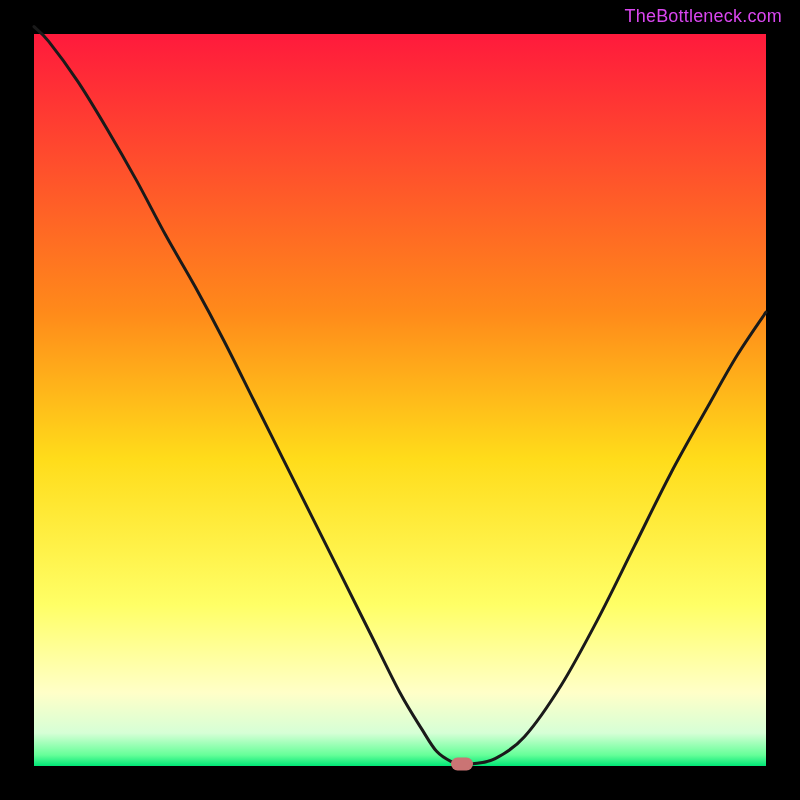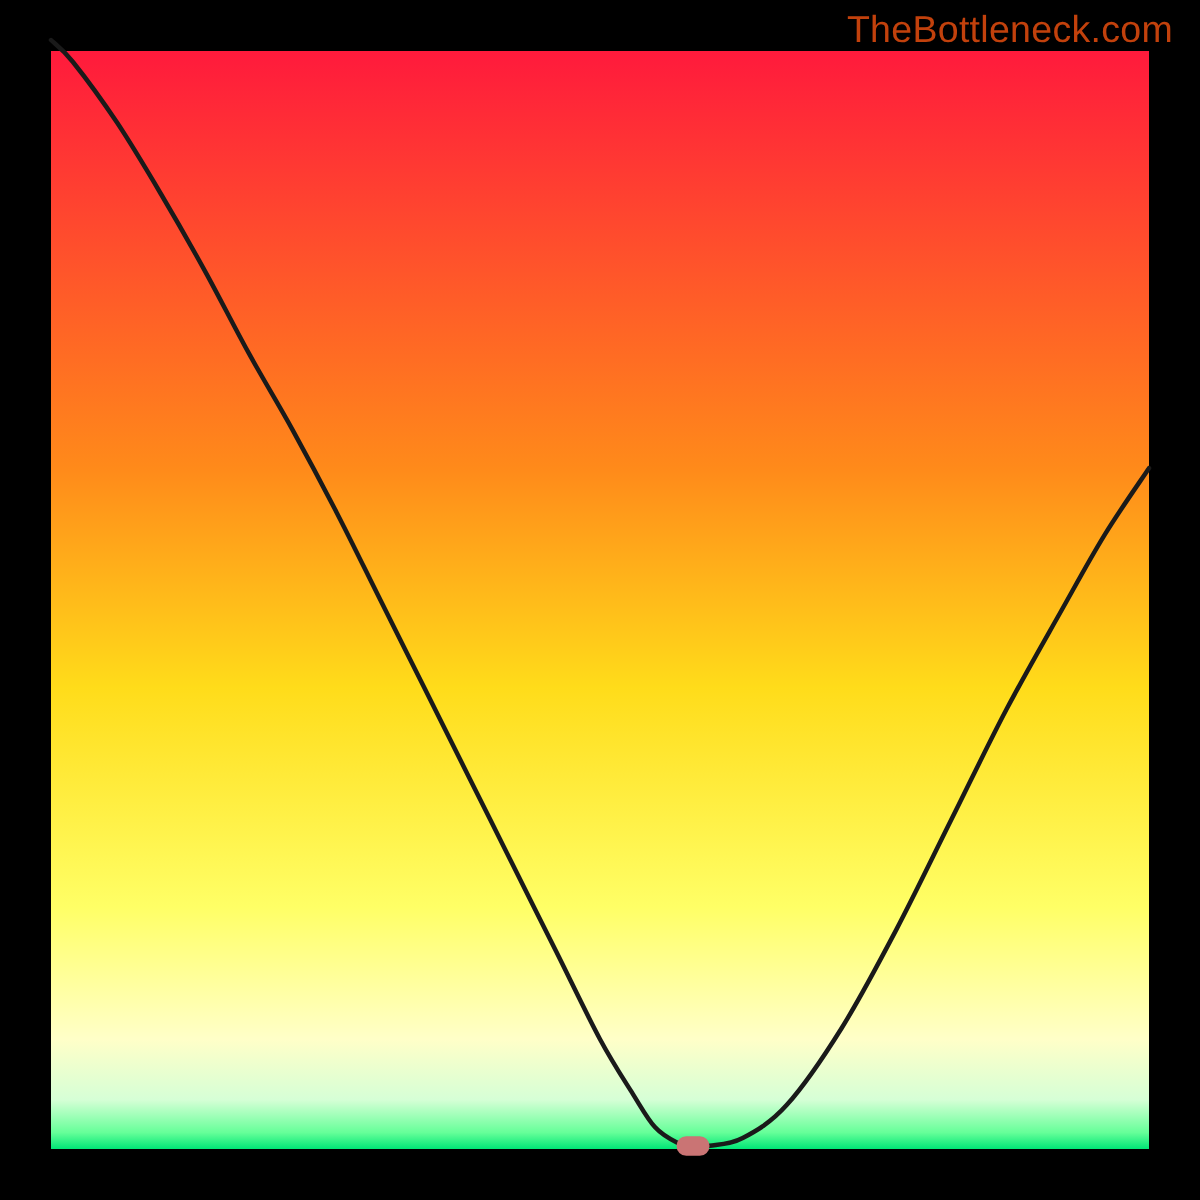--- a/index.html
+++ b/index.html
@@ -14,22 +14,22 @@
     position: relative;
     width: 800px;
     height: 800px;
     background: #000;
   }
   .attribution {
     position: absolute;
     top: 6px;
     right: 18px;
     font-family: Arial, Helvetica, sans-serif;
-    font-size: 25px;
-    color: #c2410c;
+    font-size: 18px;
+    color: #d946ef;
     letter-spacing: 0.2px;
   }
   svg.plot {
     position: absolute;
     left: 0;
     top: 0;
     width: 800px;
     height: 800px;
   }
   .marker {

